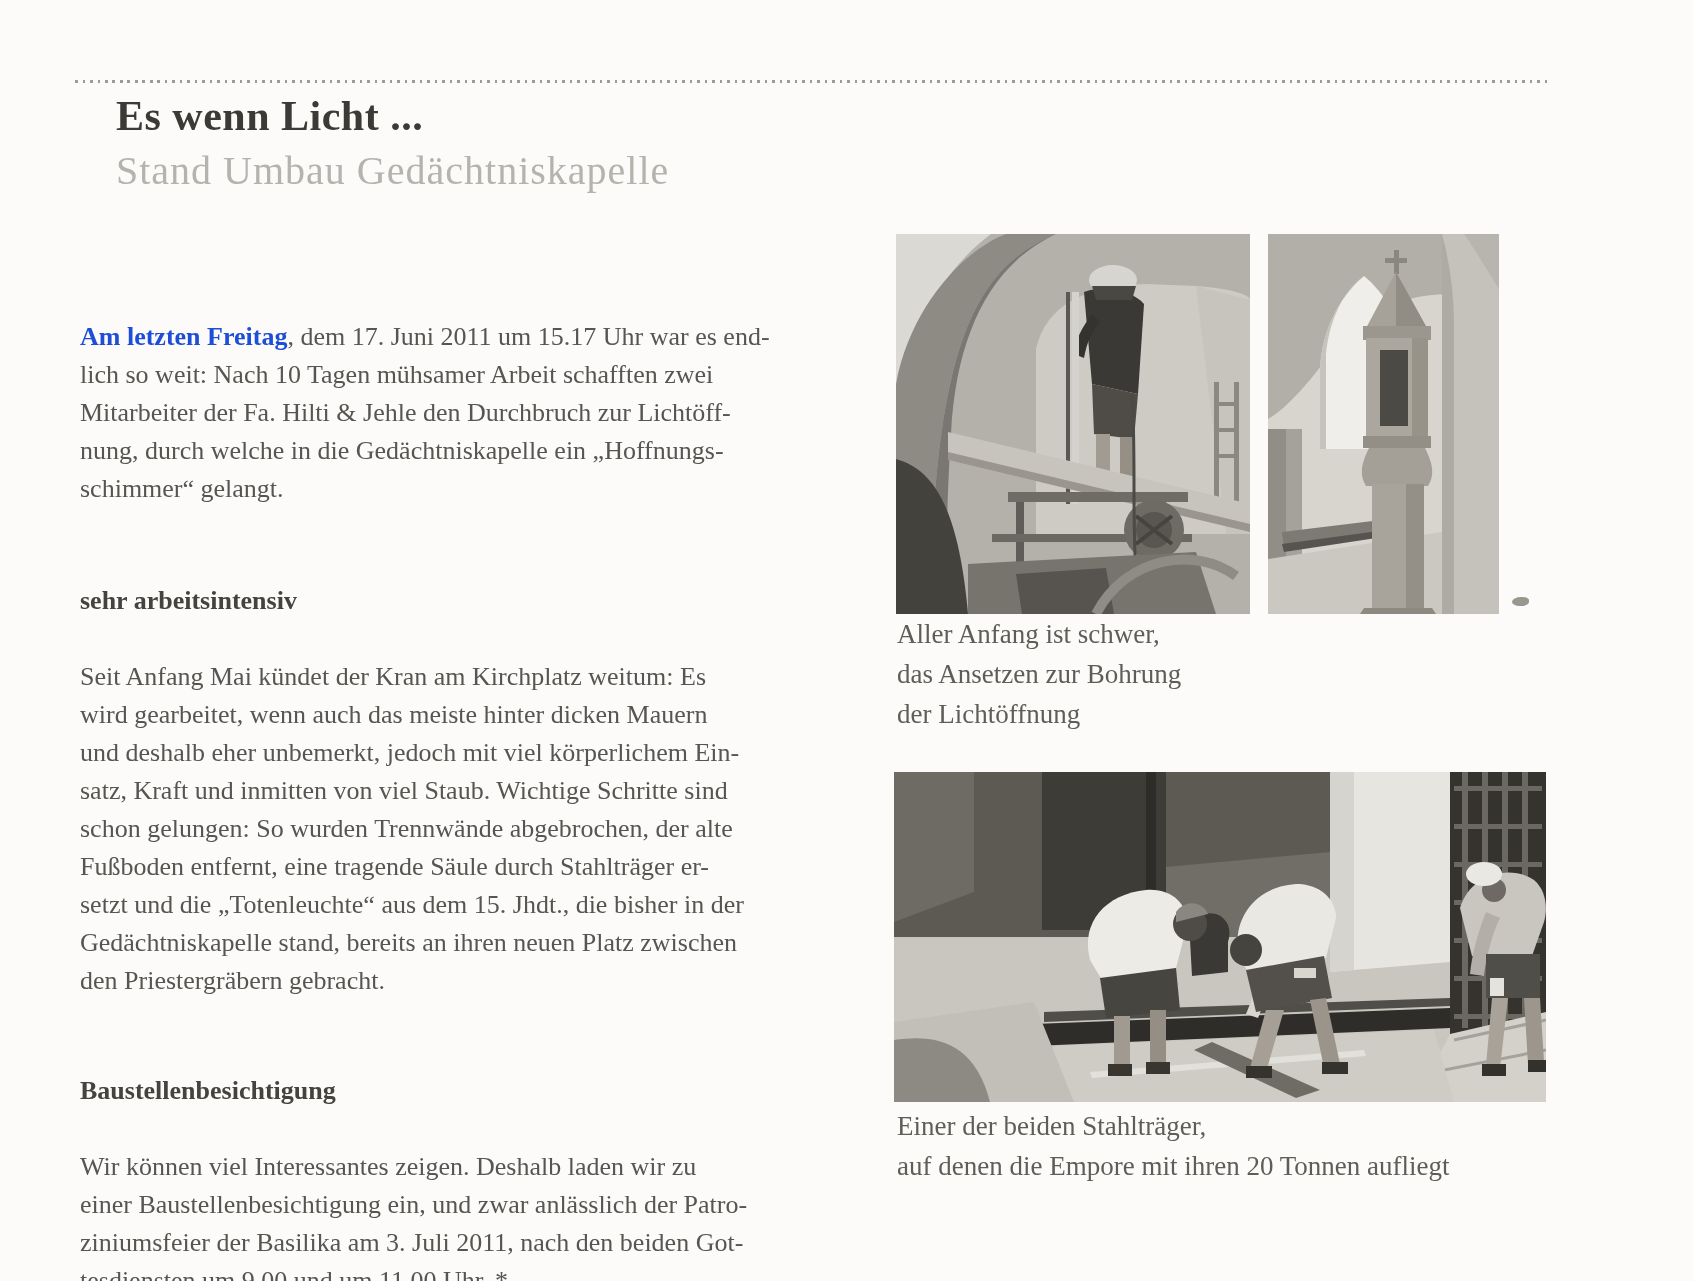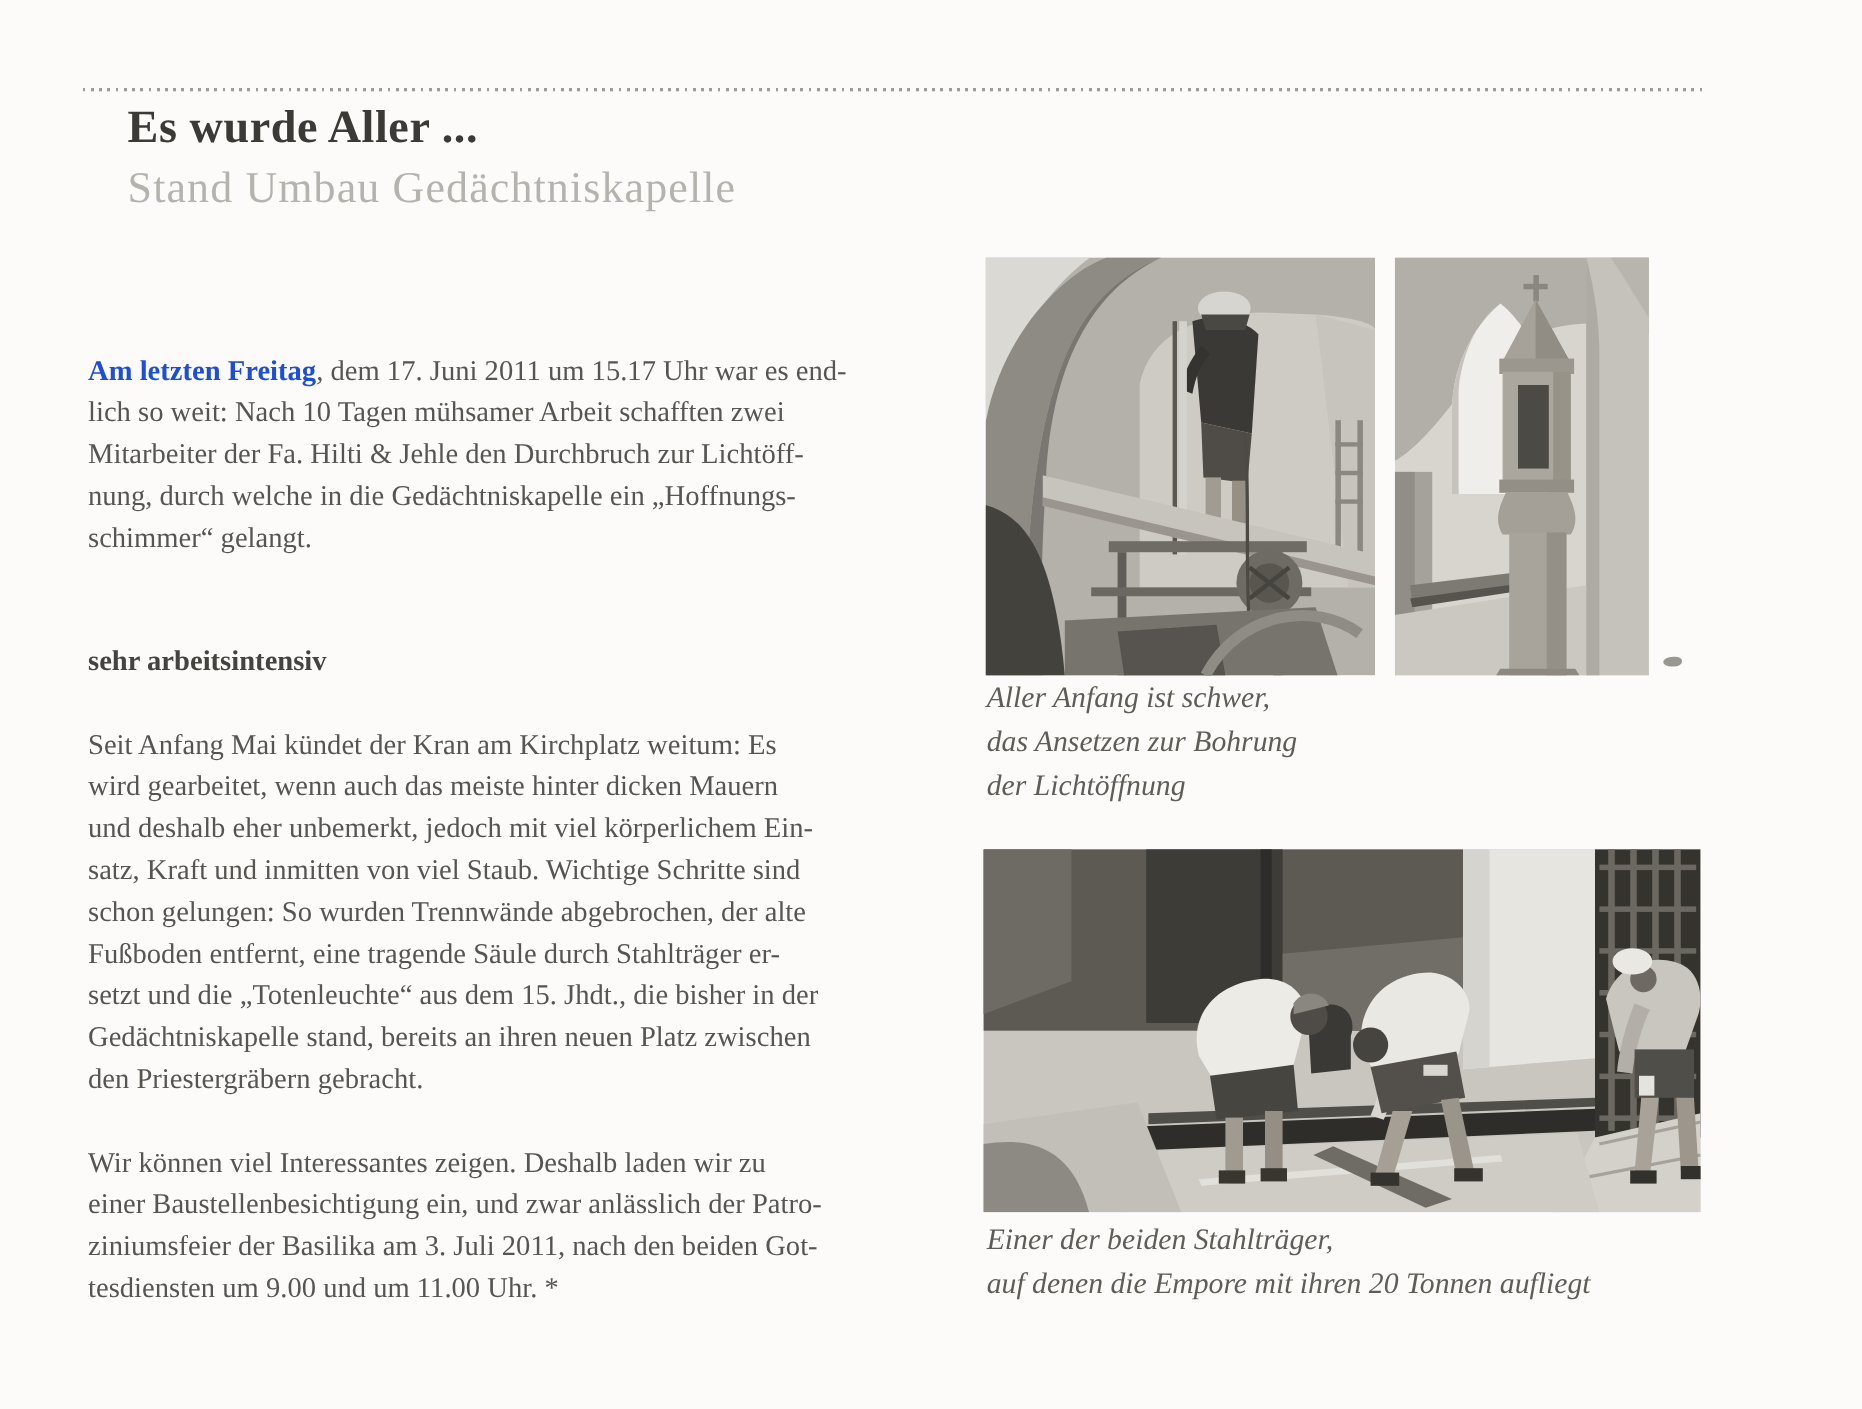--- a/index.html
+++ b/index.html
@@ -37,57 +37,58 @@
   .h2x{margin-top:34px;}
   .p3x{margin-top:0px;}
   .photo{
     position:absolute;margin:0;padding:0;line-height:0;
   }
   .photo svg{display:block;}
   .photo1{left:896px;top:234px;width:354px;height:380px;}
   .photo2{left:1268px;top:234px;width:231px;height:380px;}
   .photo3{left:894px;top:772px;width:652px;height:330px;}
   .cap{
-    position:absolute;font-style:italic;font-size:27px;line-height:40px;
+    position:absolute;font-size:27px;line-height:40px;
     color:#5f5d58;white-space:pre-line;
   }
   .cap1{left:897px;top:614px;width:360px;}
   .cap2{left:1298px;top:614px;width:320px;}
   .cap3{left:897px;top:1106px;width:620px;}
   .smudge{
     position:absolute;left:1512px;top:597px;width:17px;height:9px;
     border-radius:60% 40% 50% 50%;background:#9a978f;
   }
 </style>
 </head>
 <body>
 
 <div class="page">
 
   <div class="dotted-rule"></div>
 
-  <h1 class="title">Es wurde Aller ...</h1>
+  <h1 class="title">Es wenn Licht ...</h1>
   <h2 class="subtitle">Stand Umbau Gedächtniskapelle</h2>
 
   <div class="body-col">
     <p><span class="lead">Am letzten Freitag</span><span>, dem 17. Juni 2011 um 15.17 Uhr war es end-
 lich so weit: Nach 10 Tagen mühsamer Arbeit schafften zwei
 Mitarbeiter der Fa. Hilti &amp; Jehle den Durchbruch zur Lichtöff-
 nung, durch welche in die Gedächtniskapelle ein „Hoffnungs-
 schimmer“ gelangt.</span></p>
     <h3 class="sec-heading h1x">sehr arbeitsintensiv</h3>
     <p class="p2x">Seit Anfang Mai kündet der Kran am Kirchplatz weitum: Es
 wird gearbeitet, wenn auch das meiste hinter dicken Mauern
 und deshalb eher unbemerkt, jedoch mit viel körperlichem Ein-
 satz, Kraft und inmitten von viel Staub. Wichtige Schritte sind
 schon gelungen: So wurden Trennwände abgebrochen, der alte
 Fußboden entfernt, eine tragende Säule durch Stahlträger er-
 setzt und die „Totenleuchte“ aus dem 15. Jhdt., die bisher in der
 Gedächtniskapelle stand, bereits an ihren neuen Platz zwischen
 den Priestergräbern gebracht.</p>
+    <h3 class="sec-heading h2x">Baustellenbesichtigung</h3>
     <p class="p3x">Wir können viel Interessantes zeigen. Deshalb laden wir zu
 einer Baustellenbesichtigung ein, und zwar anlässlich der Patro-
 ziniumsfeier der Basilika am 3. Juli 2011, nach den beiden Got-
 tesdiensten um 9.00 und um 11.00 Uhr. *</p>
     
   </div>
 
   <figure class="photo photo1">
     <svg width="354" height="380" viewBox="0 0 354 380">
       <rect width="354" height="380" fill="#b4b1ab"></rect>

